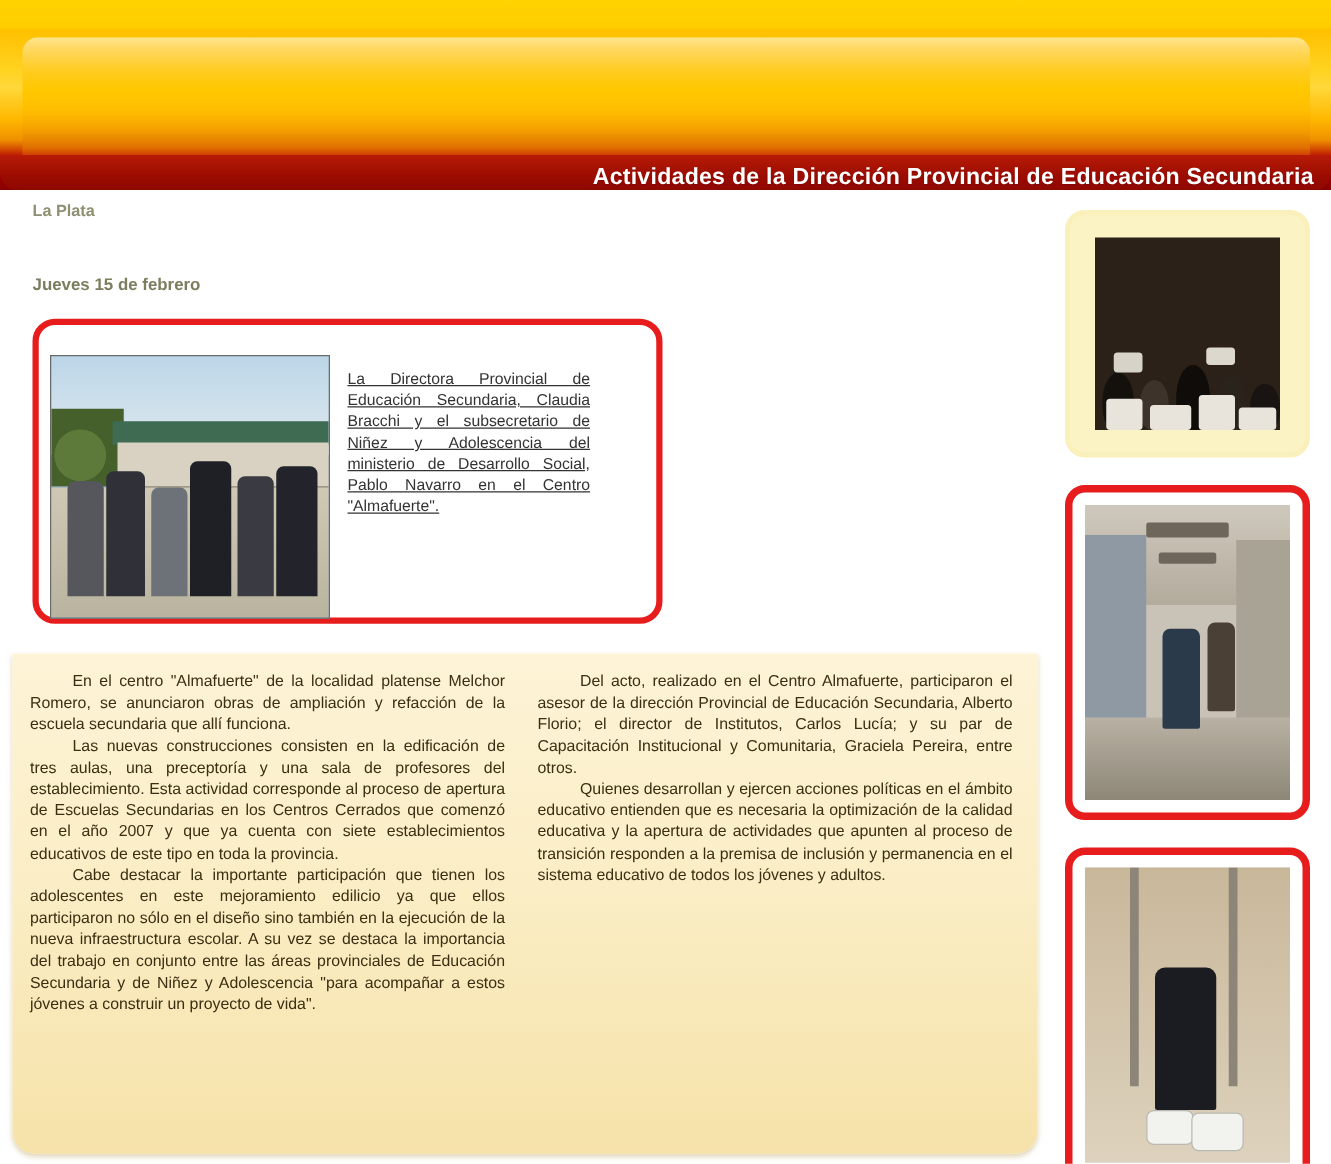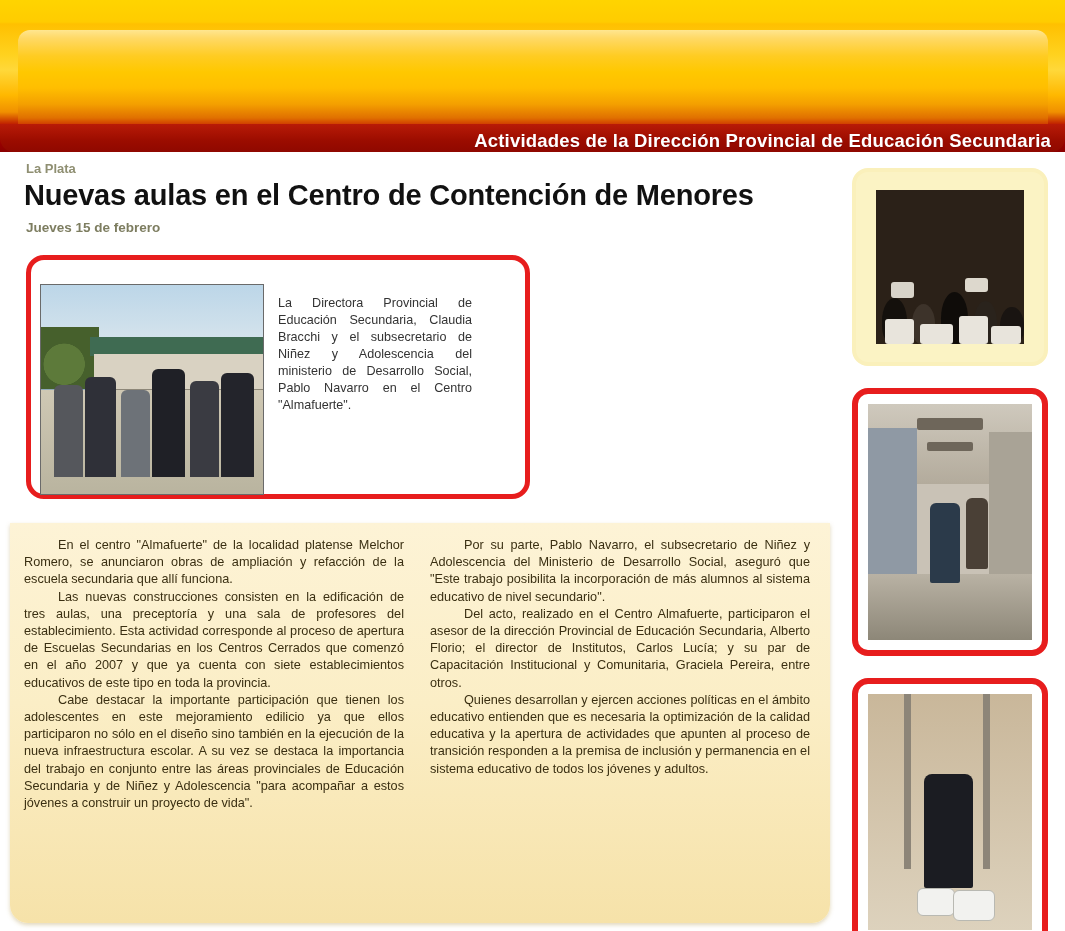--- a/index.html
+++ b/index.html
@@ -152,20 +152,21 @@
   #lead-photo .p6 { left:81%; width:15%; height:50%; background:#23242b; }
 
   #caption {
     position: absolute;
     left: 252px; top: 40px;
     width: 194px;
     font-size: 12.6px;
     line-height: 17px;
     color: #333333;
     text-align: justify;
+    text-decoration: underline;
   }
 
   
   #body-wrap {
     position: absolute;
     left: 10px; top: 371px;
     width: 820px;
     height: 400px;
     background: linear-gradient(to bottom, #fdf3d6 0%, #fbeec6 45%, #f6e2a9 100%);
     border-radius: 0 0 18px 18px;
@@ -253,21 +254,20 @@
 
 <div id="banner">
   <div id="banner-inner"></div>
   <div id="banner-bottom"></div>
   <div id="banner-title">Actividades de la Dirección Provincial de Educación Secundaria</div>
 </div>
 
 <div id="main">
 
   <div id="kicker">La Plata</div>
-  <div id="headline">Nuevas aulas en el Centro de Contención de Menores</div>
   <div id="dateline">Jueves 15 de febrero</div>
 
   <div id="photo-box">
     <div id="photo-frame"></div>
 
     <div id="lead-photo">
       <div class="sky"></div>
       <div class="tree"></div>
       <div class="roof"></div>
       <div class="building"></div>
@@ -284,21 +284,20 @@
   </div>
 
   <div id="body-wrap">
     <div id="columns">
       <div class="col">
         <p>En el centro "Almafuerte" de la localidad platense Melchor Romero, se anunciaron obras de ampliación y refacción de la escuela secundaria que allí funciona.</p>
         <p>Las nuevas construcciones consisten en la edificación de tres aulas, una preceptoría y una sala de profesores del establecimiento. Esta actividad corresponde al proceso de apertura de Escuelas Secundarias en los Centros Cerrados que comenzó en el año 2007 y que ya cuenta con siete establecimientos educativos de este tipo en toda la provincia.</p>
         <p>Cabe destacar la importante participación que tienen los adolescentes en este mejoramiento edilicio ya que ellos participaron no sólo en el diseño sino también en la ejecución de la nueva infraestructura escolar. A su vez se destaca la importancia del trabajo en conjunto entre las áreas provinciales de Educación Secundaria y de Niñez y Adolescencia "para acompañar a estos jóvenes a construir un proyecto de vida".</p>
       </div>
       <div class="col">
-        <p>Por su parte, Pablo Navarro, el subsecretario de Niñez y Adolescencia del Ministerio de Desarrollo Social, aseguró que "Este trabajo posibilita la incorporación de más alumnos al sistema educativo de nivel secundario".</p>
         <p>Del acto, realizado en el Centro Almafuerte, participaron el asesor de la dirección Provincial de Educación Secundaria, Alberto Florio; el director de Institutos, Carlos Lucía; y su par de Capacitación Institucional y Comunitaria, Graciela Pereira, entre otros.</p>
         <p>Quienes desarrollan y ejercen acciones políticas en el ámbito educativo entienden que es necesaria la optimización de la calidad educativa y la apertura de actividades que apunten al proceso de transición responden a la premisa de inclusión y permanencia en el sistema educativo de todos los jóvenes y adultos.</p>
       </div>
     </div>
   </div>
 </div>
 
 <div id="rail">
 
   <div class="rail-card" id="rail-card-1">

